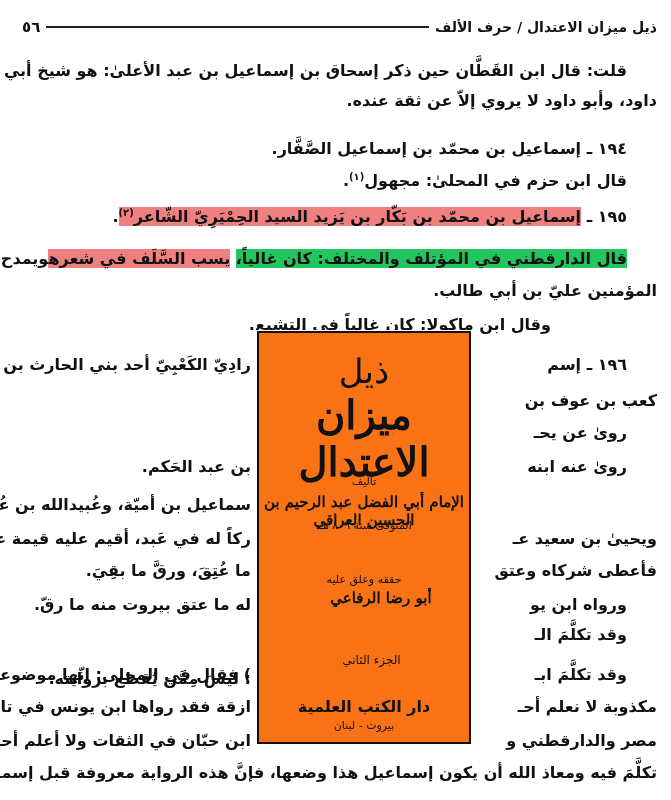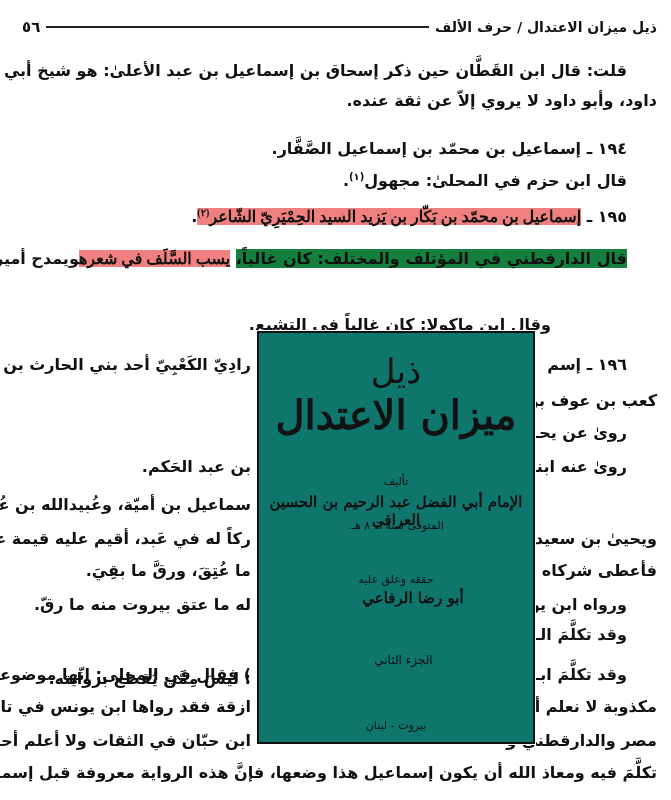--- a/index.html
+++ b/index.html
@@ -15,27 +15,27 @@
     }
     .header .title { font-weight: bold; font-size: 14px; white-space: nowrap; }
     .header .rule { flex: 1; height: 1.5px; background: #222; margin: 0 6px; }
     .header .pagenum { font-weight: bold; font-size: 15px; }
     .line {
       position: absolute; right: 14px; left: 12px;
       font-weight: bold; font-size: 16px; line-height: 30px; white-space: nowrap;
       direction: rtl; text-align: right;
     }
     .indent { padding-right: 30px; }
-    .hl-red { background: #f08080; font-family: Liberation Serif, serif; }
-    .hl-yellow { background: #15803d; }
+    .hl-red { background: #f08080; }
+    .hl-yellow { background: #22c55e; }
     sup { font-size: 10px; }
 
     .cover {
-      position: absolute; left: 257px; top: 331px; width: 278px; height: 413px;
-      background: #0f766e; border: 2px solid #111; box-sizing: border-box;
+      position: absolute; left: 257px; top: 331px; width: 214px; height: 413px;
+      background: #f97316; border: 2px solid #111; box-sizing: border-box;
       direction: rtl; text-align: center;
       box-shadow: 0 0 0 1px #fff;
     }
     .cover .c-top { position: absolute; top: 18px; left: 0; right: 0; font-family: "DejaVu Serif", serif; font-size: 34px; letter-spacing: 10px; }
     .cover .c-main { position: absolute; top: 58px; left: 0; right: 0; font-family: "DejaVu Serif", serif; font-size: 40px; font-weight: bold; }
     .cover .c-by { position: absolute; top: 142px; left: 0; right: 0; font-size: 11px; }
     .cover .c-author { position: absolute; top: 160px; left: 0; right: 0; font-size: 15px; font-weight: bold; font-family: "DejaVu Serif", serif; }
     .cover .c-death { position: absolute; top: 186px; left: 0; right: 0; font-size: 11px; }
     .cover .c-edit { position: absolute; top: 240px; left: 0; right: 0; font-size: 11px; }
     .cover .c-editor { position: absolute; top: 256px; left: 0; right: 0; font-size: 15px; font-weight: bold; font-family: "DejaVu Serif", serif; padding-left: 34px; }
@@ -64,20 +64,21 @@
 
   <div class="line indent" style="top:198px;">
     <span>١٩٥ ـ</span>
     <span class="hl-red"><span>إسماعيل بن محمّد بن بَكّار بن يَزيد السيد الحِمْيَرِيّ الشّاعر</span><sup>(٢)</sup></span><span>.</span>
   </div>
 
   <div class="line indent" style="top:244px;">
     <span class="hl-yellow">قال الدارقطني في المؤتلف والمختلف: كان غالياً،</span>
     <span class="hl-red">يسب السَّلَف في شعره</span><span>ويمدح أمير</span>
   </div>
+  <div class="line" style="top:276px;">المؤمنين عليّ بن أبي طالب.</div>
   <div class="line" style="top:310px; right:120px;">وقال ابن ماكولا: كان غالياً في التشيع.</div>
 
   <div class="line indent" style="top:350px; left:530px;">١٩٦ ـ إسم</div>
   <div class="line" style="top:350px; right:420px;text-align:right;">رادِيّ الكَعْبِيّ أحد بني الحارث بن</div>
   <div class="line" style="top:386px; left:530px;">كعب بن عوف بن</div>
   <div class="line indent" style="top:418px; left:530px;">رویٰ عن يحـ</div>
   <div class="line indent" style="top:452px; left:530px;">رویٰ عنه ابنه</div>
   <div class="line" style="top:452px; right:420px;">بن عبد الحَكم.</div>
   <div class="line" style="top:490px; right:420px;">سماعيل بن أميّة، وعُبيدالله بن عُمر،</div>
   <div class="line" style="top:524px; left:530px;">ويحيىٰ بن سعيد عـ</div>
@@ -98,16 +99,17 @@
 
   <div class="cover">
     <div class="c-top">ذيل</div>
     <div class="c-main">ميزان الاعتدال</div>
     <div class="c-by">تأليف</div>
     <div class="c-author">الإمام أبي الفضل عبد الرحيم بن الحسين العراقي</div>
     <div class="c-death">المتوفىٰ سنة ٨٠٦ هـ.</div>
     <div class="c-edit">حققه وعلق عليه</div>
     <div class="c-editor">أبو رضا الرفاعي</div>
     <div class="c-vol">الجزء الثاني</div>
+    <div class="c-pub">دار الكتب العلمية</div>
     <div class="c-city">بيروت - لبنان</div>
   </div>
 
 </div>
 
 </body></html>

